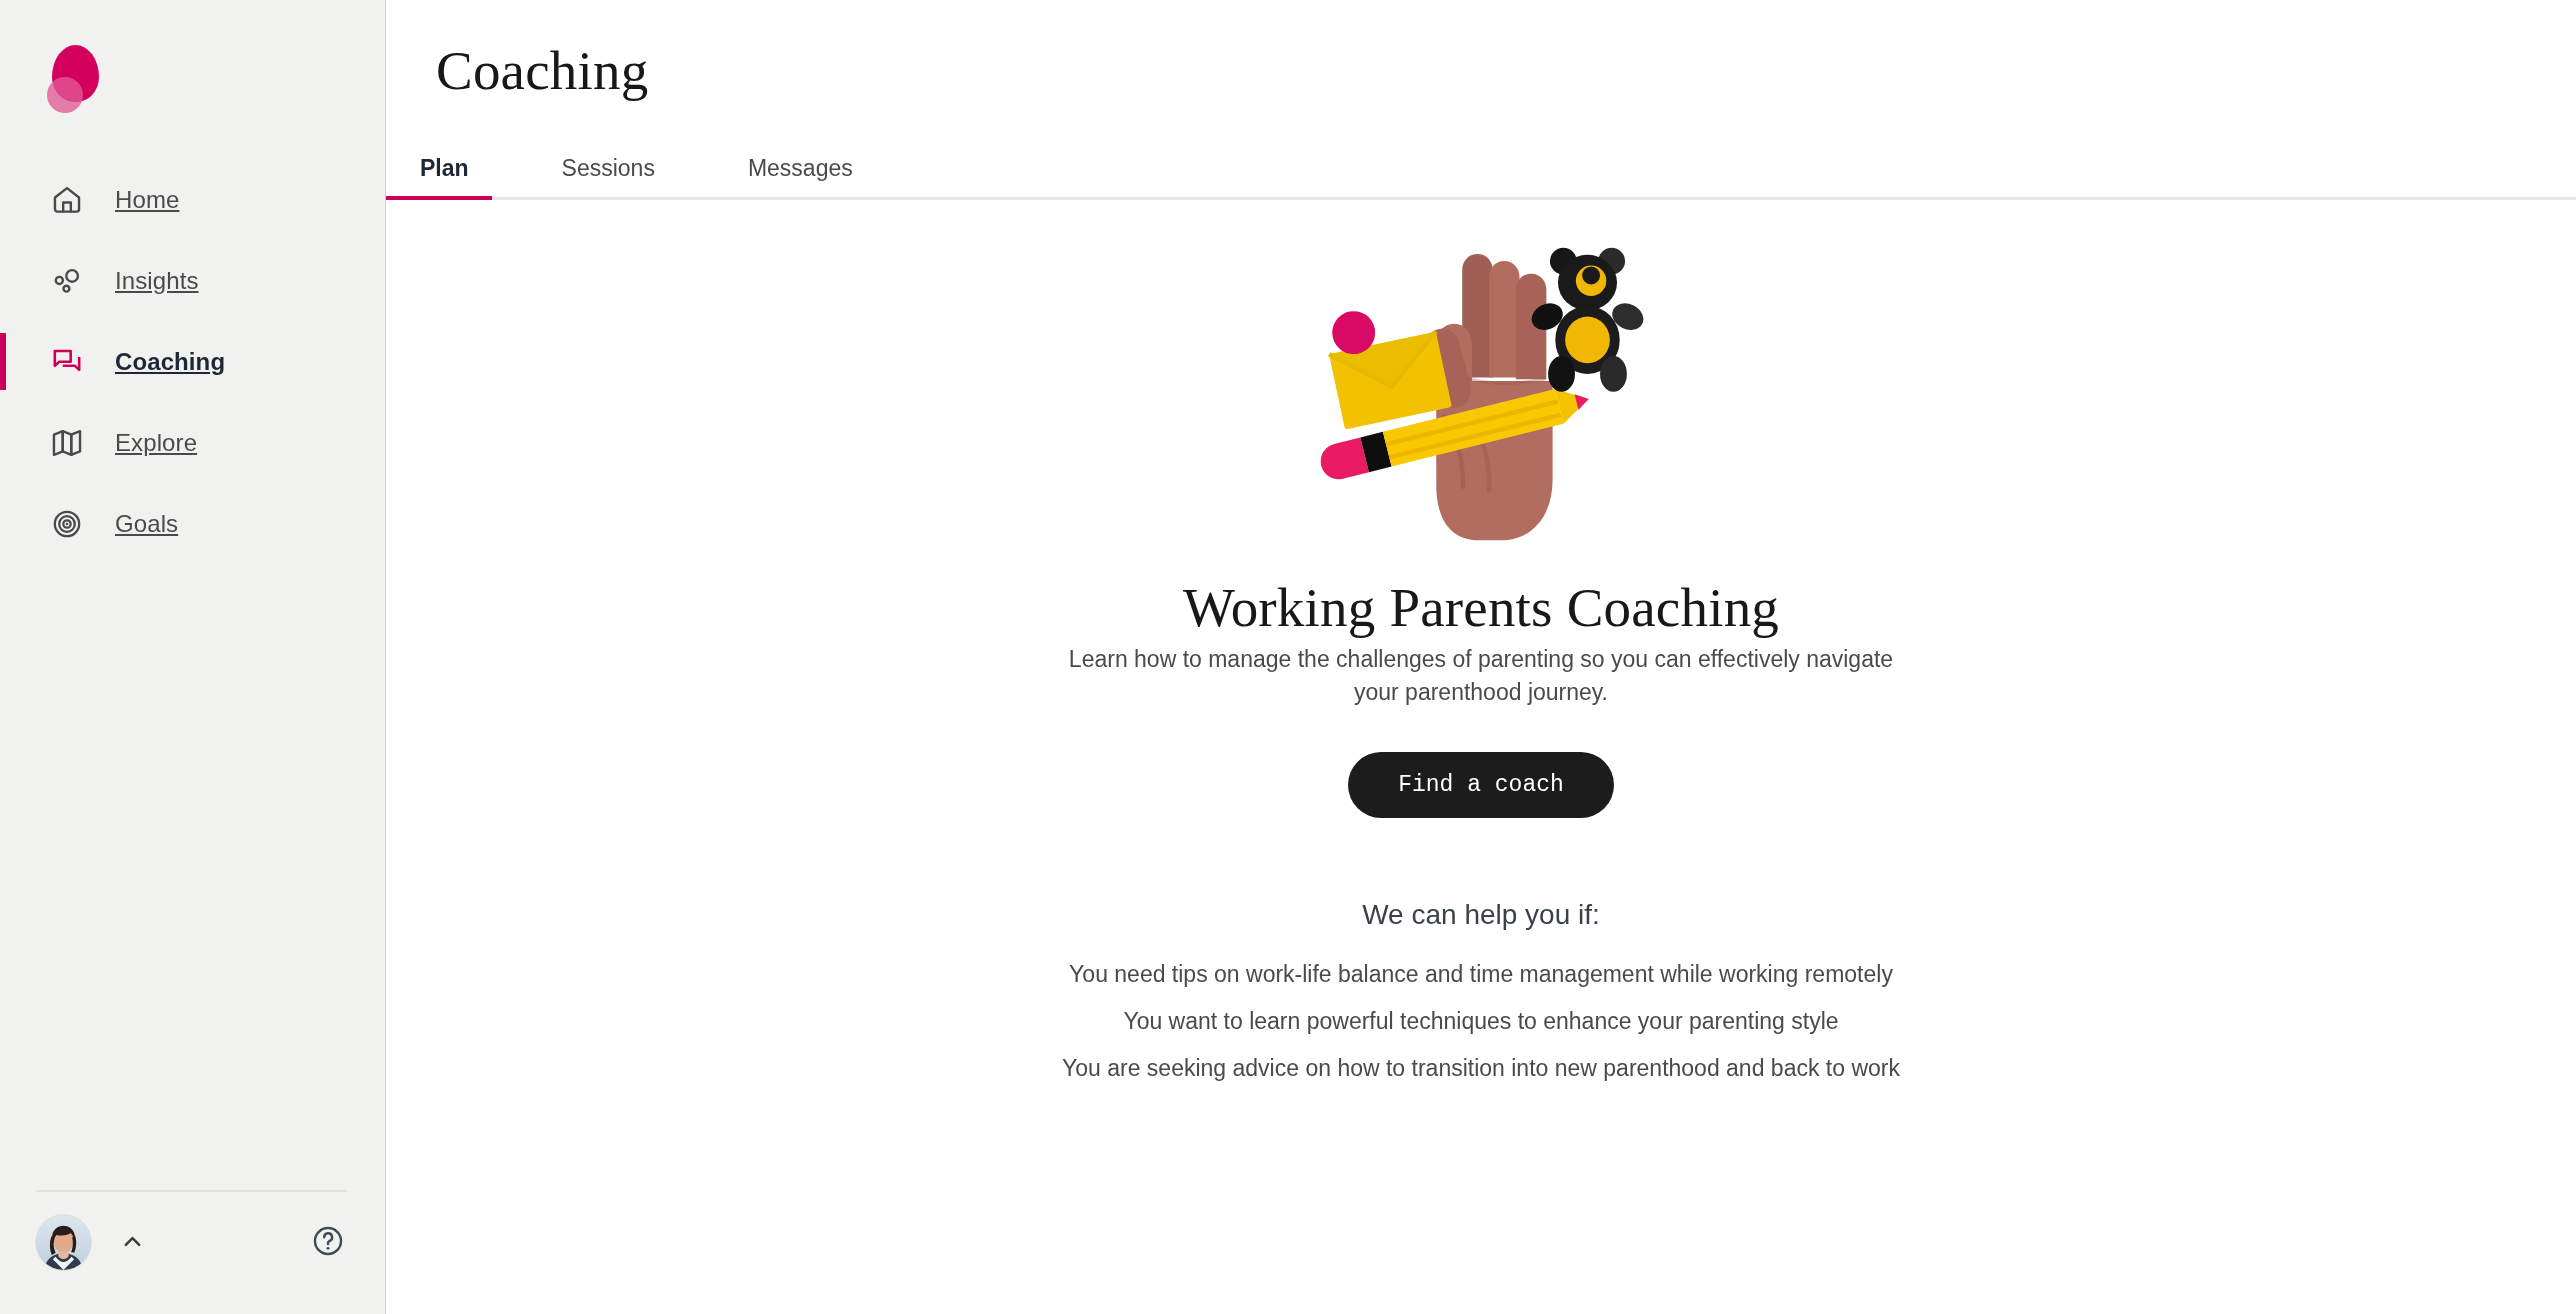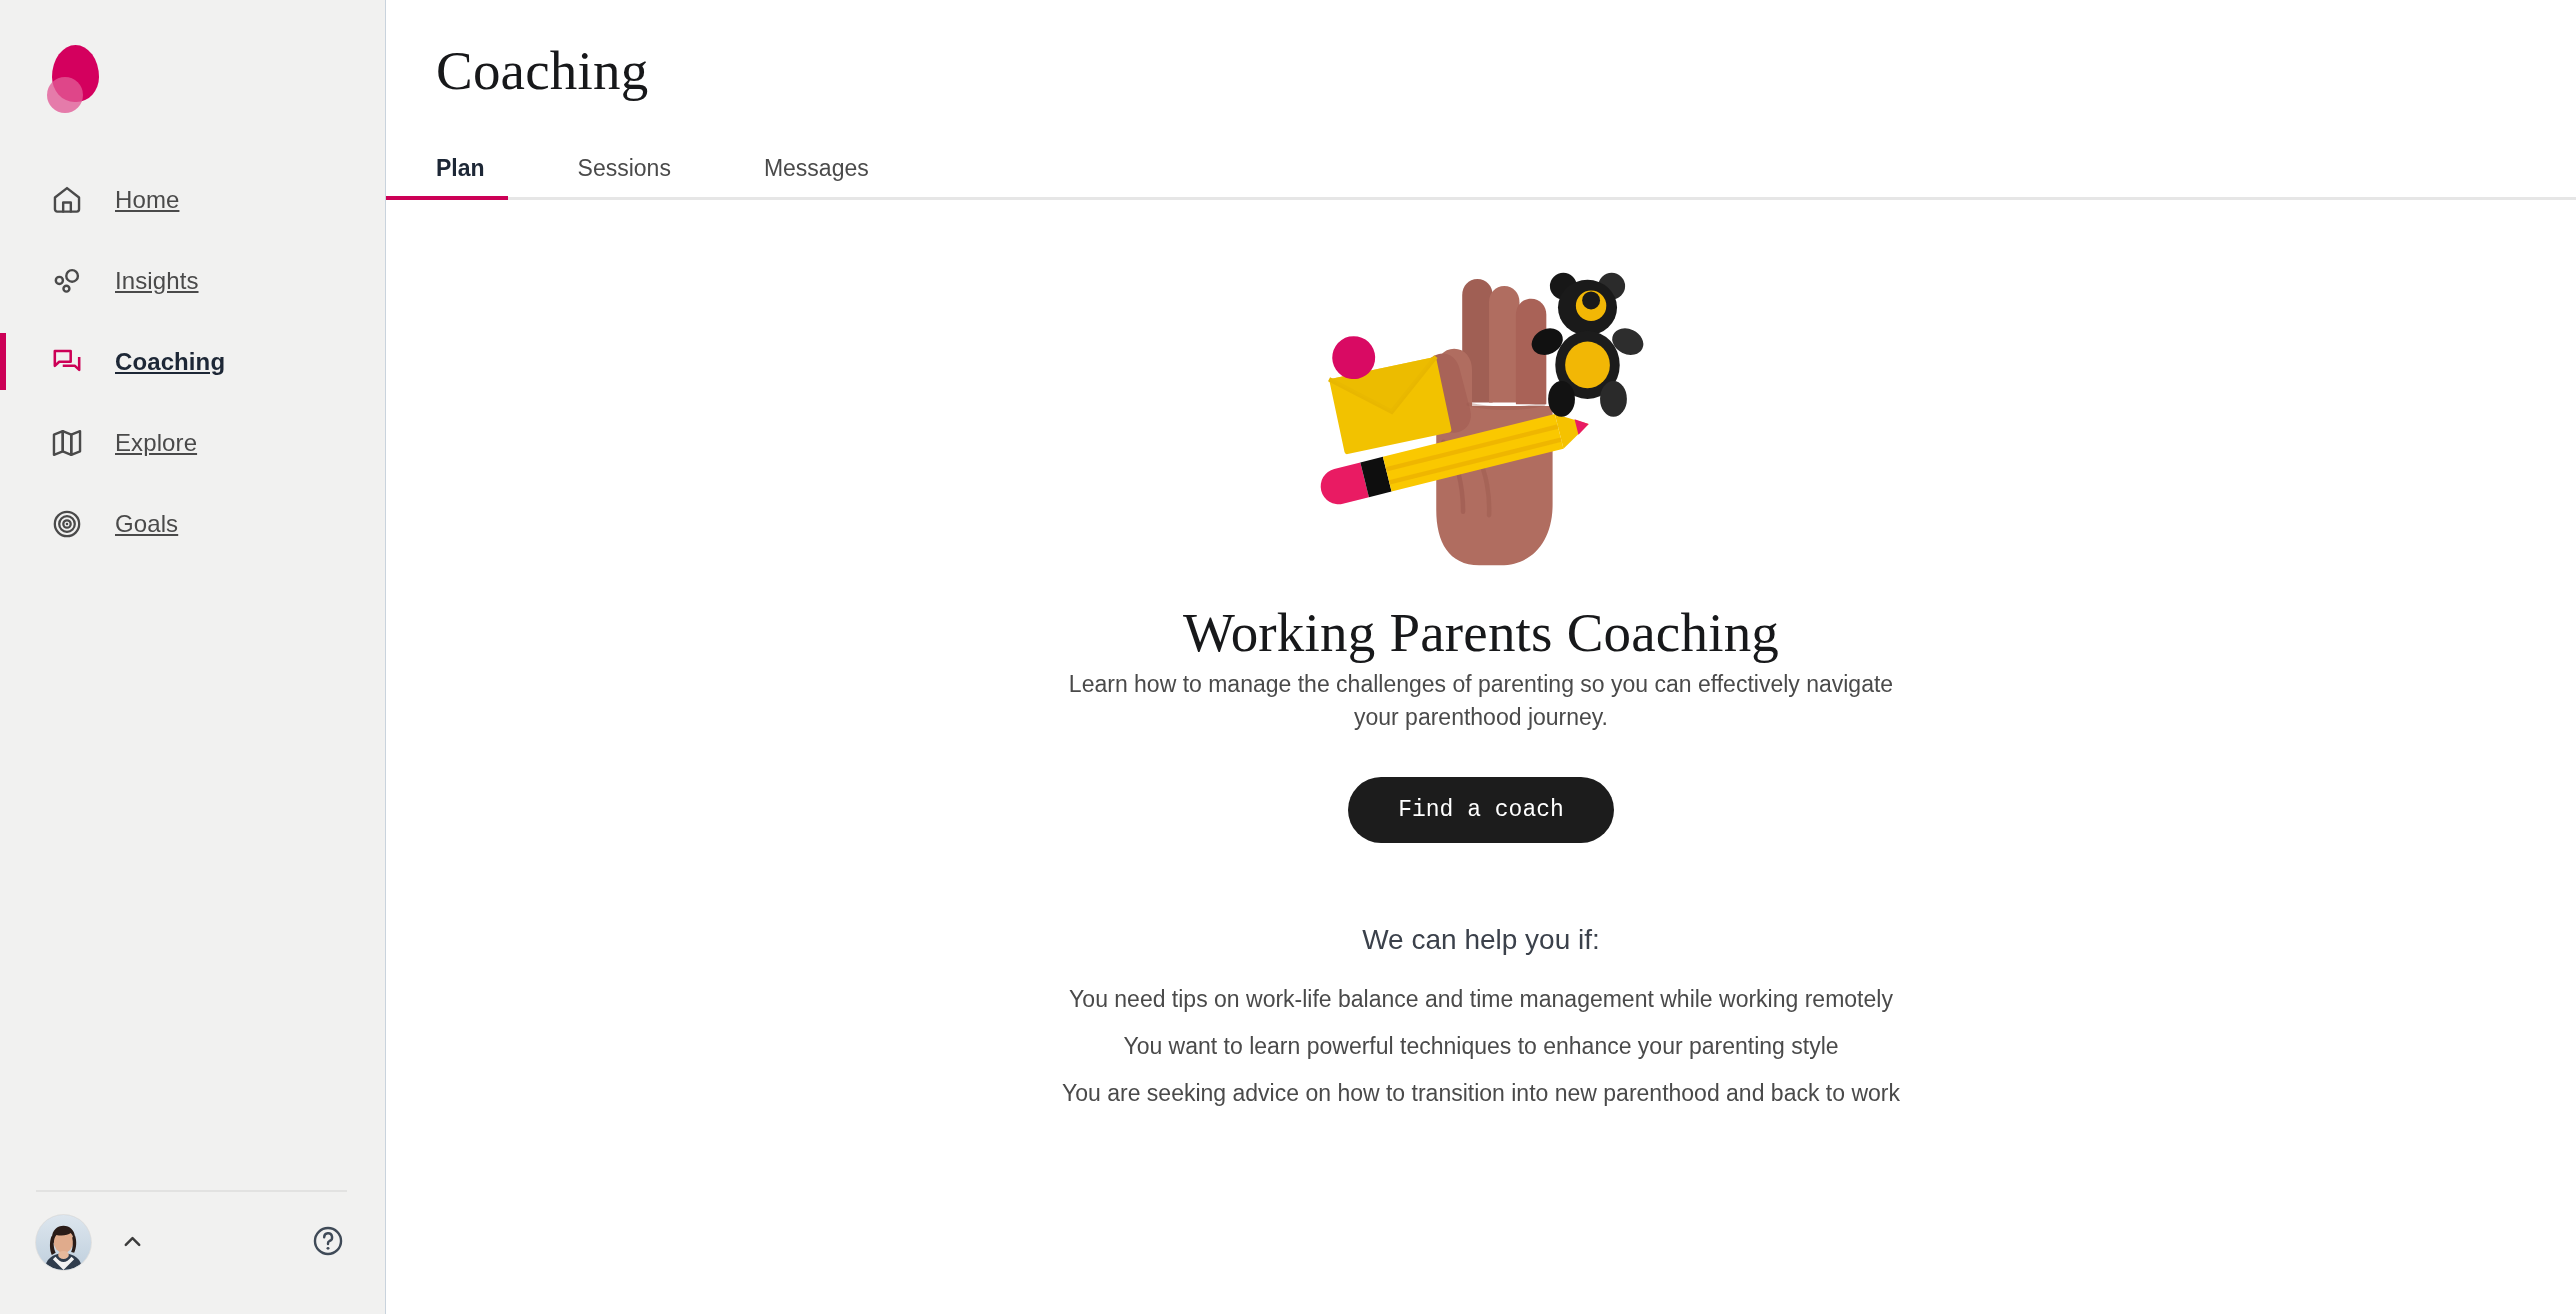--- a/index.html
+++ b/index.html
@@ -161,21 +161,21 @@
     font-family: "Liberation Serif", serif;
     font-size: 55px;
     font-weight: 400;
     color: #17181a;
     padding: 39px 0 0 50px;
     letter-spacing: 0.2px;
   }
   .tabs {
     position: relative;
     margin-top: 39px;
-    padding-left: 50px;
+    padding-left: 34px;
     display: flex;
     align-items: flex-end;
     height: 59px;
   }
   .tabs::after {
     content: "";
     position: absolute;
     left: 0;
     right: 0;
     bottom: 0;
@@ -204,21 +204,21 @@
     height: 3.6px;
     background: #cc0056;
     z-index: 2;
   }
 
   .content {
     width: 100%;
     display: flex;
     flex-direction: column;
     align-items: center;
-    padding-top: 36px;
+    padding-top: 11px;
   }
   .illustration {
     width: 358px;
     height: 358px;
     margin-top: 0;
   }
   .illustration svg { display: block; width: 358px; height: 358px; }
 
   .hero-title {
     font-family: "Liberation Serif", serif;

